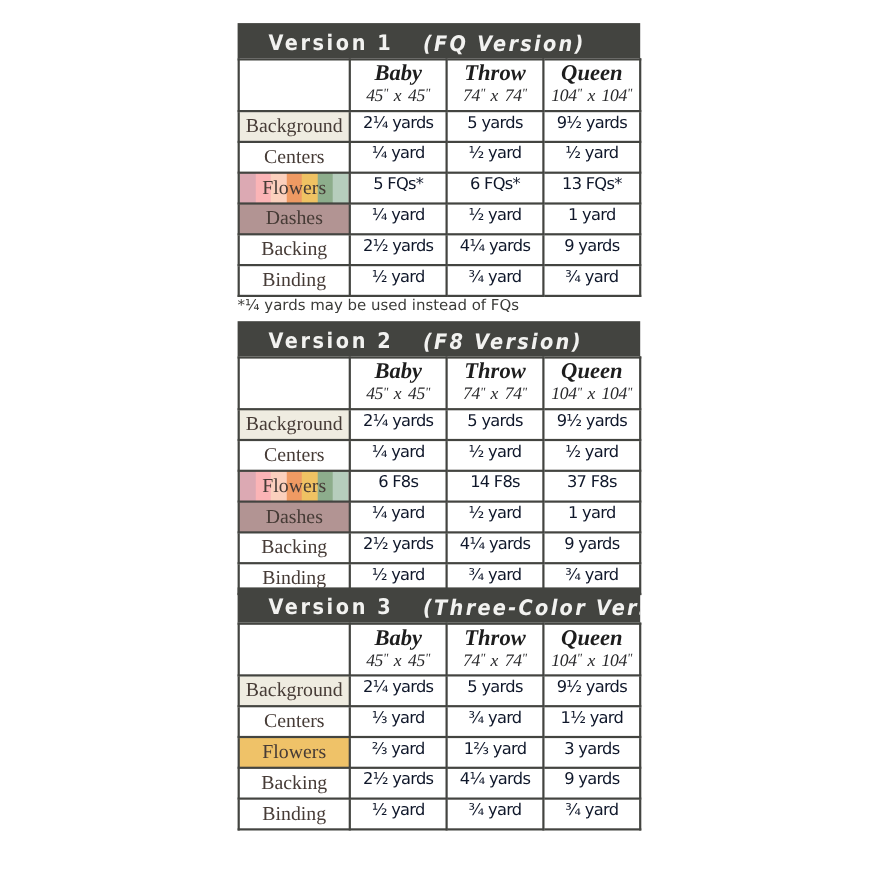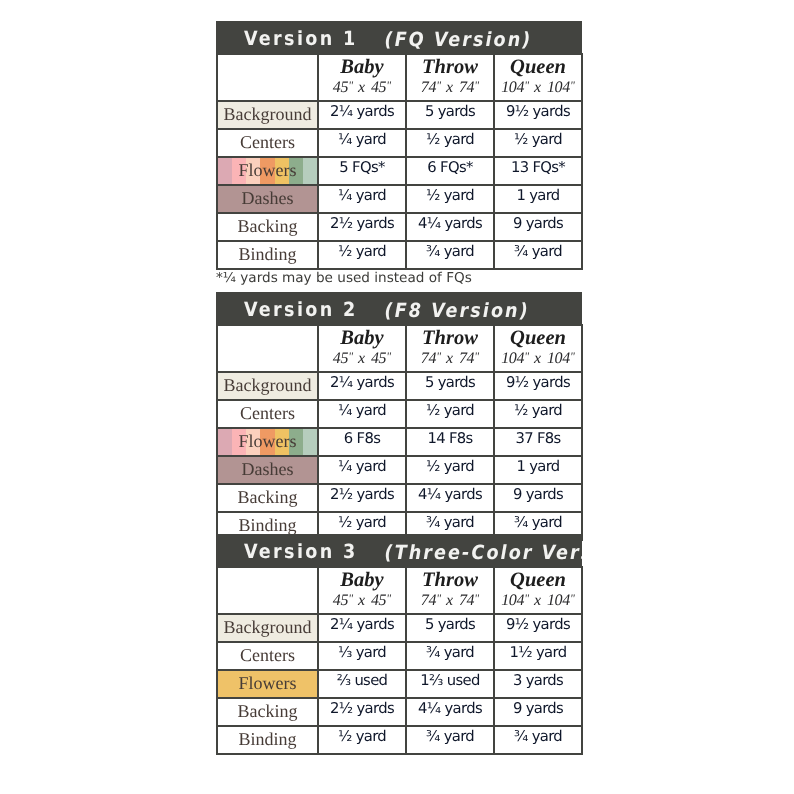--- a/index.html
+++ b/index.html
@@ -205,22 +205,22 @@
         <td class="csize"><span class="val">9½ yards</span></td>
       </tr>
       <tr class="row">
         <td class="clabel"><span class="rowlabel">Centers</span></td>
         <td class="csize"><span class="val">⅓ yard</span></td>
         <td class="csize"><span class="val">¾ yard</span></td>
         <td class="csize"><span class="val">1½ yard</span></td>
       </tr>
       <tr class="row">
         <td class="clabel" style="background: rgb(239, 194, 104);"><span class="rowlabel">Flowers</span></td>
-        <td class="csize"><span class="val">⅔ used</span></td>
-        <td class="csize"><span class="val">1⅔ used</span></td>
+        <td class="csize"><span class="val">⅔ yard</span></td>
+        <td class="csize"><span class="val">1⅔ yard</span></td>
         <td class="csize"><span class="val">3 yards</span></td>
       </tr>
       <tr class="row">
         <td class="clabel"><span class="rowlabel">Backing</span></td>
         <td class="csize"><span class="val">2½ yards</span></td>
         <td class="csize"><span class="val">4¼ yards</span></td>
         <td class="csize"><span class="val">9 yards</span></td>
       </tr>
       <tr class="row">
         <td class="clabel"><span class="rowlabel">Binding</span></td>

